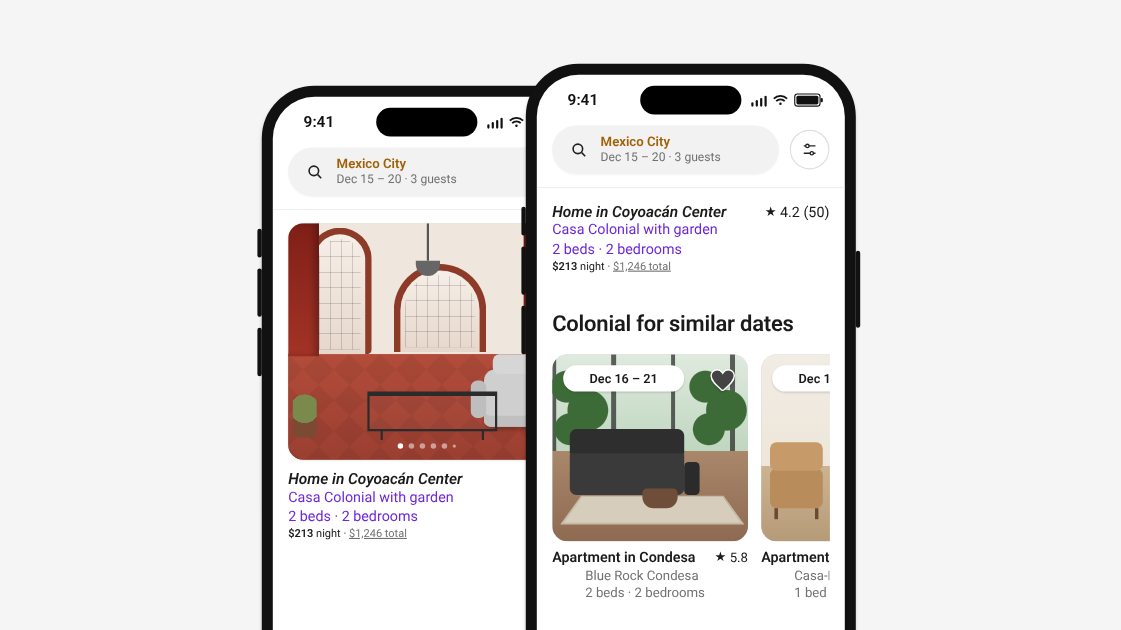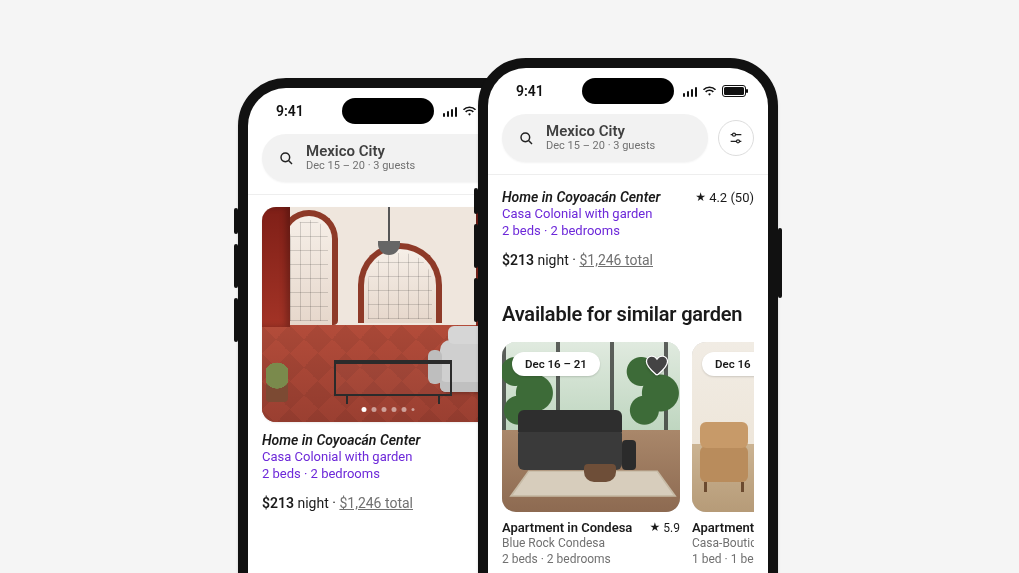--- a/index.html
+++ b/index.html
@@ -79,21 +79,21 @@
   .searchpill {
     flex:1;
     display:flex; align-items:center; gap:12px;
     background:#f2f2f2;
     border-radius: 999px;
     padding: 9px 16px;
     box-shadow: 0 1px 2px rgba(0,0,0,0.05);
   }
   .searchpill .mag svg { width:16px; height:16px; display:block; }
   .searchpill .txt { display:flex; flex-direction:column; line-height:1.15; }
-  .searchpill .dest { font-size:15px; font-weight:600; color:#404040; }
+  .searchpill .dest { font-size:12px; font-weight:600; color:#a16207; }
   .searchpill .sub  { font-size:11px; color:#717171; }
   .filterbtn {
     width:36px; height:36px; border-radius:50%;
     border:1px solid #ddd; background:#fff;
     display:flex; align-items:center; justify-content:center;
     flex:0 0 auto;
   }
   .filterbtn svg { width:16px; height:16px; }
   .divider { height:1px; background:#eee; margin: 0; }
 
@@ -112,53 +112,53 @@
   .dots { position:absolute; bottom:10px; left:50%; transform:translateX(-50%); display:flex; gap:5px; }
   .dot { width:5px; height:5px; border-radius:50%; background:rgba(255,255,255,0.5); }
   .dot.active { background:#fff; }
   .dot.sm { width:3px; height:3px; margin-top:1px; }
 
   .textrow { display:flex; justify-content:space-between; align-items:baseline; margin-top:10px; gap:10px;}
   .title { font-size:14px; font-weight:600; color:#1a1a1a;font-style:italic; }
   .rating { font-size:13px; color:#1a1a1a; white-space:nowrap; }
   .star { font-size:12px; position:relative; top:-1px; }
   .subtitle, .beds { font-size:13px; color:#6d28d9; line-height:1.35; }
-  .pricerow { font-size:14px; color:#1a1a1a; margin-top:12px; }
+  .pricerow { font-size:10px; color:#1a1a1a; margin-top:0; }
   .pricerow .price { font-weight:600; }
   .pricerow .total { color:#717171; text-decoration: underline; }
 
   
   .section-title { font-size:20px; font-weight:600; color:#1a1a1a; margin: 34px 0 16px; letter-spacing:-0.2px;}
   .hscroll { display:flex; gap:12px; overflow:hidden; }
   .card {
     flex: 0 0 178px;
     display:flex; flex-direction:column;
   }
   .card .cphoto {
     position:relative;
     width:178px; height:170px;
     border-radius:14px; overflow:hidden;
     background:#ccc;
   }
   .chip {
     position:absolute; top:10px; left:10px;
     background:#fff; border-radius:999px;
     font-size:11.5px; font-weight:600; color:#1a1a1a;
-    padding:5px 13px;
+    padding:5px 24px;
     box-shadow:0 1px 2px rgba(0,0,0,0.15);
   }
   .heart {
     position:absolute; top:10px; right:10px;
     width:26px; height:26px;
   }
   .heart svg { width:26px; height:26px; display:block; filter: drop-shadow(0 1px 1px rgba(0,0,0,0.25)); }
   .ctextrow { display:flex; justify-content:space-between; align-items:baseline; margin-top:8px; gap:8px;}
   .ctitle { font-size:13px; font-weight:600; color:#1a1a1a; white-space:nowrap; overflow:hidden; text-overflow:ellipsis; }
   .crating { font-size:12px; color:#1a1a1a; white-space:nowrap; }
-  .csub, .cbeds { font-size:12px; color:#717171; line-height:1.35; white-space:nowrap; overflow:hidden; text-overflow:ellipsis;}
+  .csub, .cbeds { font-size:12px; color:#717171; line-height:1.35; white-space:nowrap; overflow:hidden; text-overflow:ellipsis;margin-left:30px;}
 
   
   .room-l {
     position:absolute; inset:0;
     background: linear-gradient(180deg, #eae0d6 0%, #ecdfd3 55%, #b34c3a 55%, #9a3f31 100%);
   }
   .room-l .backwall { position:absolute; left:0; right:0; top:0; height:55%; background:#efe6dd; }
   .room-l .arch1, .room-l .arch2 {
     position:absolute; bottom:45%;
     width:60px; height:105px;
@@ -411,21 +411,21 @@
           </div>
           <div class="subtitle">Casa Colonial with garden</div>
           <div class="beds">2 beds · 2 bedrooms</div>
           <div class="pricerow">
             <span class="price">$213</span>
             <span>night</span>
             · <span class="total">$1,246 total</span>
           </div>
         </div>
 
-        <div class="section-title">Available for similar garden</div>
+        <div class="section-title">Colonial for similar dates</div>
 
         <div class="hscroll">
 
           <div class="card">
             <div class="cphoto">
               <div class="room-r1">
                 <div class="windows"></div>
                 <div class="foliage"></div>
                 <div class="foliage l"></div>
                 <div class="rug"></div>
@@ -434,21 +434,21 @@
               </div>
               <span class="chip">Dec 16 – 21</span>
               <span class="heart">
                 <svg viewBox="0 0 32 32">
                     <path d="M16 28c-.5 0-1-.2-1.4-.5C9 22.8 3 17.8 3 11.8 3 7.9 6 5 9.7 5c2.3 0 4.4 1.1 5.6 2.9l.7 1 .7-1C17.9 6.1 20 5 22.3 5 26 5 29 7.9 29 11.8c0 6-6 11-11.6 15.7-.4.3-.9.5-1.4.5z" fill="#444" stroke="#fff" stroke-width="1.6"></path>
                   </svg>
               </span>
             </div>
             <div class="ctextrow">
               <span class="ctitle">Apartment in Condesa</span>
-              <span class="crating"><span class="star">★</span> <span>5.9</span></span>
+              <span class="crating"><span class="star">★</span> <span>5.8</span></span>
             </div>
             <div class="csub">Blue Rock Condesa</div>
             <div class="cbeds">2 beds · 2 bedrooms</div>
           </div>
 
           <div class="card">
             <div class="cphoto">
               <div class="room-r2">
 
                 <div class="chair">

